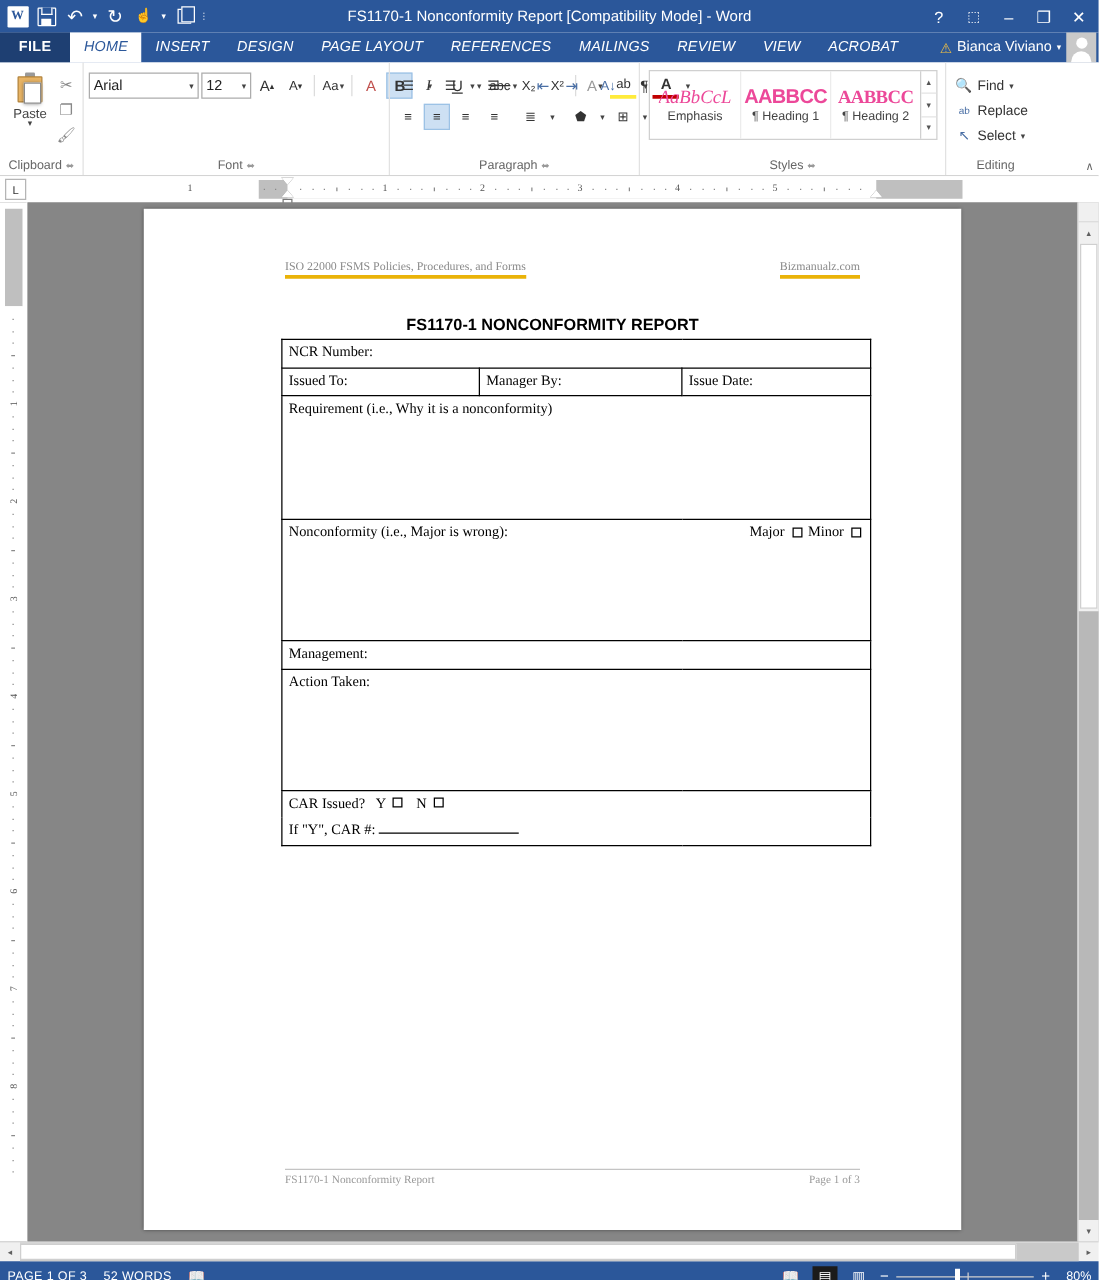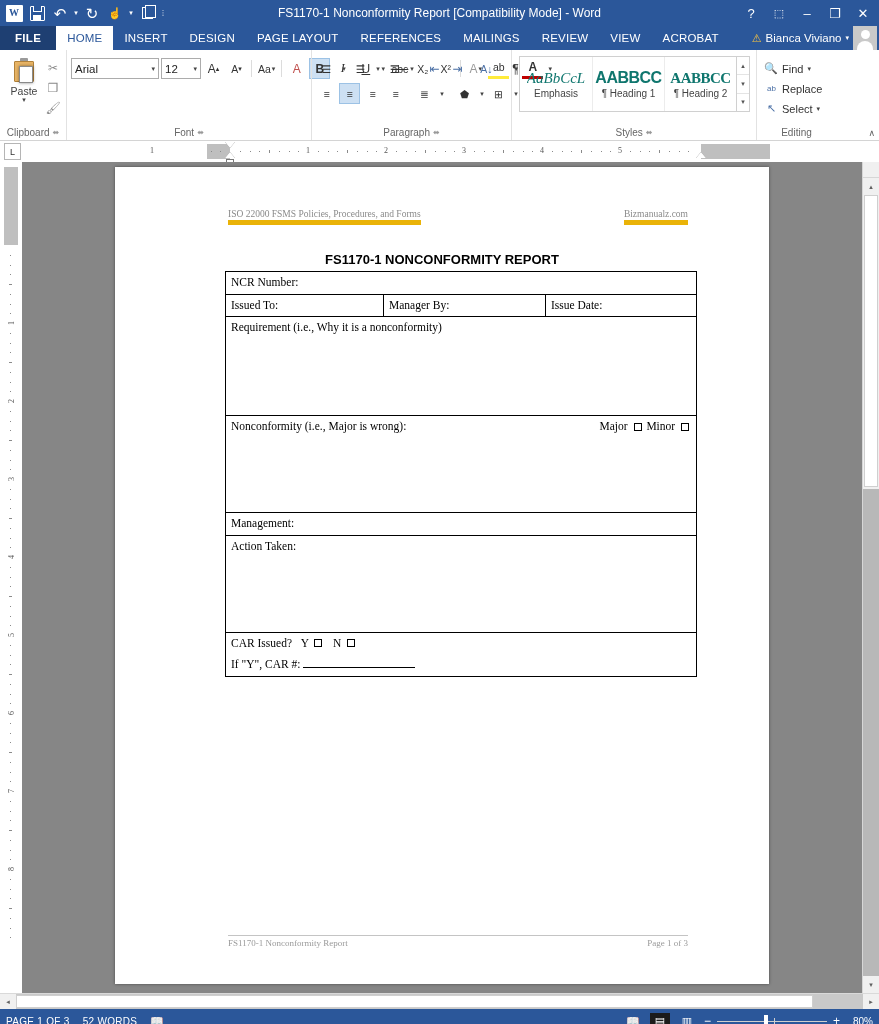--- a/index.html
+++ b/index.html
@@ -62,21 +62,21 @@
   .tabstrip {
     height: 24px; background: #2b579a; display: flex; align-items: stretch;
     position: relative;
   }
   .file-tab {
     background: #1e3f72; color: #fff; font-size: 11.5px; font-weight: bold;
     padding: 0 15px; display: flex; align-items: center; letter-spacing: .3px;
   }
   .tab {
     color: #fff; font-size: 11.5px; padding: 0 11px; display: flex;
-    align-items: center; letter-spacing: .2px;
+    align-items: center; letter-spacing: .2px; font-style: italic;
   }
   .tab.active { background: #fff; color: #2b579a; }
   .account {
     margin-left: auto; display: flex; align-items: center; gap: 4px;
     padding-right: 2px; color: #fff; font-size: 11.5px;
   }
   .warn-ico { color: #f5c242; font-size: 11px; }
   .avatar {
     width: 24px; height: 24px; background: #c9c9c9;
     display: flex; align-items: flex-end; justify-content: center; overflow: hidden;
@@ -154,21 +154,21 @@
   
   .g-styles { width: 245px; }
   .style-gallery {
     display: flex; border: 1px solid #d0d0d0; height: 56px; margin: 1px 0 0 3px;
   }
   .style-item {
     width: 72px; display: flex; flex-direction: column; align-items: center;
     justify-content: center; gap: 1px;
   }
   .style-item + .style-item { border-left: 1px solid #ececec; }
-  .style-prev { font-size: 15px; color: #0f766e; white-space: nowrap; overflow: hidden; }
+  .style-prev { font-size: 15px; color: #ec4899; white-space: nowrap; overflow: hidden; }
   .style-prev.emph { font-family: "Liberation Serif", serif; font-style: italic; }
   .style-prev.h1 { font-weight: bold; font-size: 16px; letter-spacing: -.5px; }
   .style-prev.h2 { font-family: "Liberation Serif", serif; font-weight: bold; font-size: 15px; letter-spacing: -.5px; }
   .style-nm { font-size: 10px; color: #444; white-space: nowrap; }
   .style-scroll {
     width: 13px; display: flex; flex-direction: column; border-left: 1px solid #d0d0d0;
   }
   .ss-btn { flex: 1; display: flex; align-items: center; justify-content: center; font-size: 7px; color: #555; }
   .ss-btn + .ss-btn { border-top: 1px solid #e4e4e4; }
 
@@ -225,21 +225,21 @@
     position: absolute; left: 93px; top: 5px; width: 654px; height: 817px;
     background: #fff; box-shadow: 0 0 3px rgba(0,0,0,.45);
   }
   .doc-inner { position: absolute; left: 0; top: 0; right: 0; bottom: 0; }
 
   .doc-header {
     position: absolute; left: 113px; top: 42px; width: 460px;
     display: flex; justify-content: space-between;
     font-family: "Liberation Serif", serif; font-size: 9.5px; color: #8a8a8a;
   }
-  .doc-header span { border-bottom: 5px solid #eab308; padding-bottom: 1px; }
+  .doc-header span { border-bottom: 3px solid #eab308; padding-bottom: 1px; }
 
   .doc-title {
     position: absolute; left: 0; right: 0; top: 85px; text-align: center;
     font-size: 13px; font-weight: bold; color: #000;
   }
 
   
   .ftable {
     position: absolute; left: 110px; top: 104px; width: 472px;
     border-collapse: collapse; font-family: "Liberation Serif", serif;

